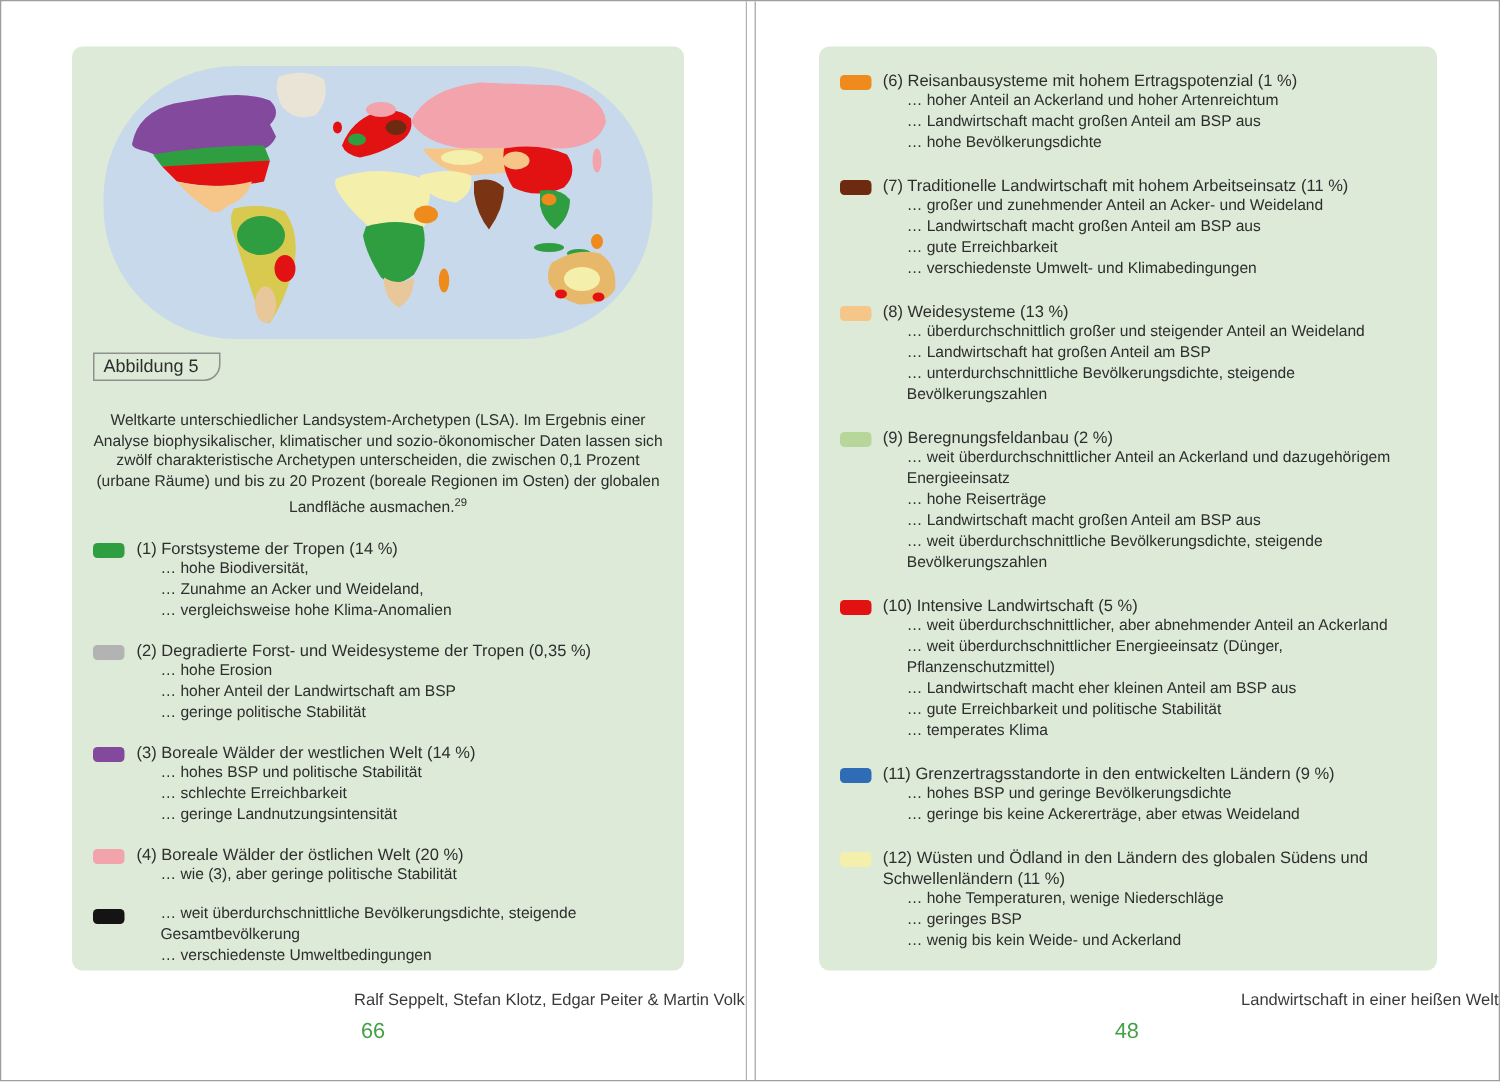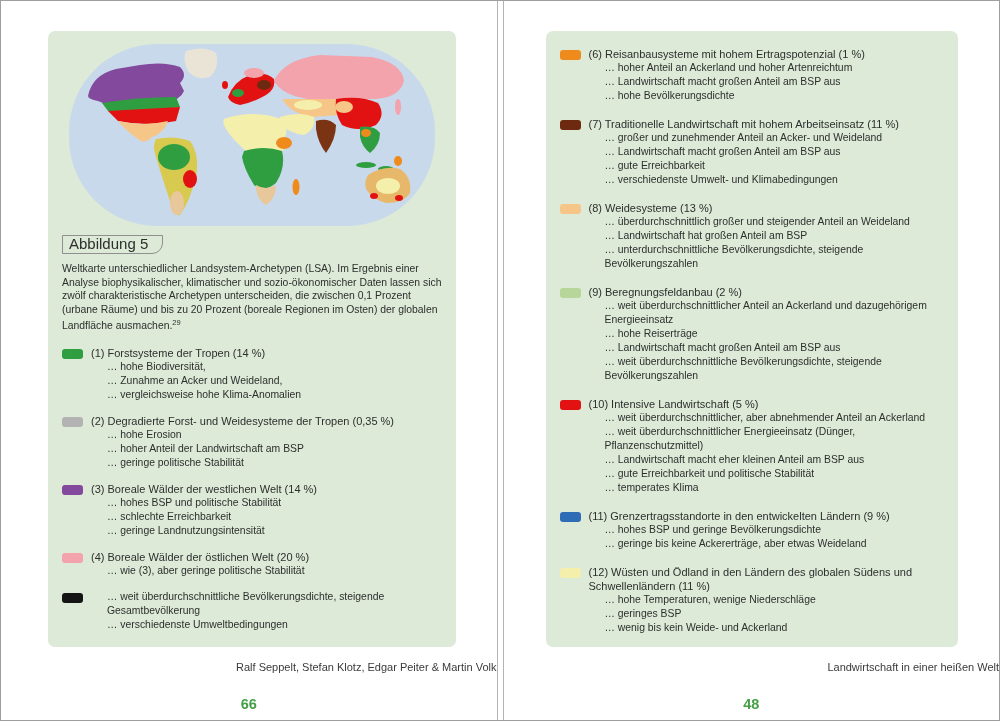--- a/index.html
+++ b/index.html
@@ -30,25 +30,25 @@
 
   .map-wrap { width:368px; height:188px; margin:0 auto; }
   .map-wrap svg { display:block; width:100%; height:100%; }
 
   .fig-label {
     display:inline-block;
     margin-top:6px;
     padding:2px 14px 3px 6px;
     border:1px solid #8f8f8f;
     border-radius:0 0 11px 0;
-    font-size:15px;
+    font-size:12px;
     line-height:12px;
     background:#dcead7;
   }
-  .caption { margin-top:8px; font-size:10.4px; line-height:13.6px; text-align:left; }
+  .caption { margin-top:20px; font-size:10.4px; line-height:13.6px; text-align:center; }
   .caption sup { font-size:7.5px; vertical-align:super; }
 
   .legend { display:flex; flex-direction:column; }
   .legend-left  { margin-top:13px; gap:12px; }
   .legend-right { gap:14px; }
   .legend-item { display:flex; align-items:flex-start; }
   .swatch {
     flex:0 0 auto;
     width:21px; height:10px;
     border-radius:3px;
@@ -56,22 +56,22 @@
   }
   .legend-body { flex:1; min-width:0; }
   .legend-title { font-size:11px; font-weight:normal; line-height:14px; }
   .point { font-size:10.4px; line-height:14px; padding-left:16px; }
 
   .credit {
     position:absolute; bottom:47px; left:0; width:100%;
     text-align:right; font-size:11px; color:#3a3a3a;
   }
   .page-num {
-    position:absolute; bottom:8px; left:0; width:100%;
-    text-align:center; font-size:14.5px; font-weight:bold;
+    position:absolute; bottom:24px; left:0; width:100%;
+    text-align:center; font-size:14.5px; font-weight:normal;
   }
 </style>
 </head>
 <body>
 
 <div class="book">
 
   <div class="page">
     <div class="panel panel-left">
 

